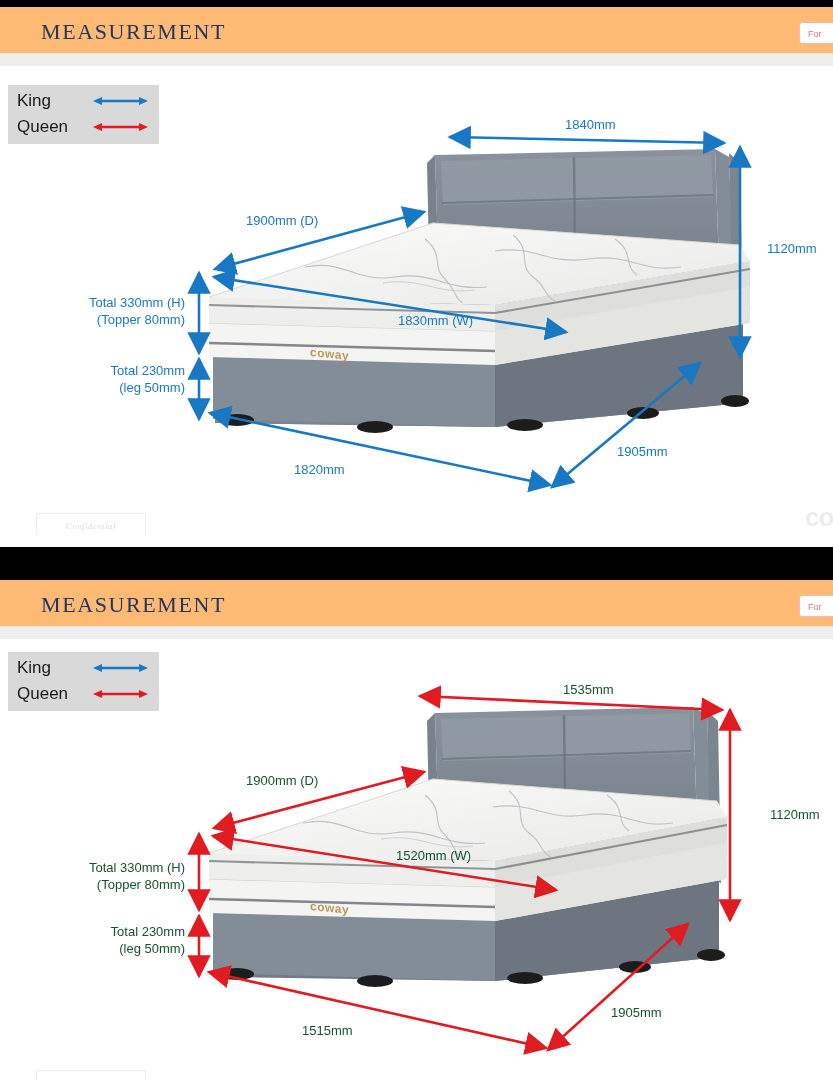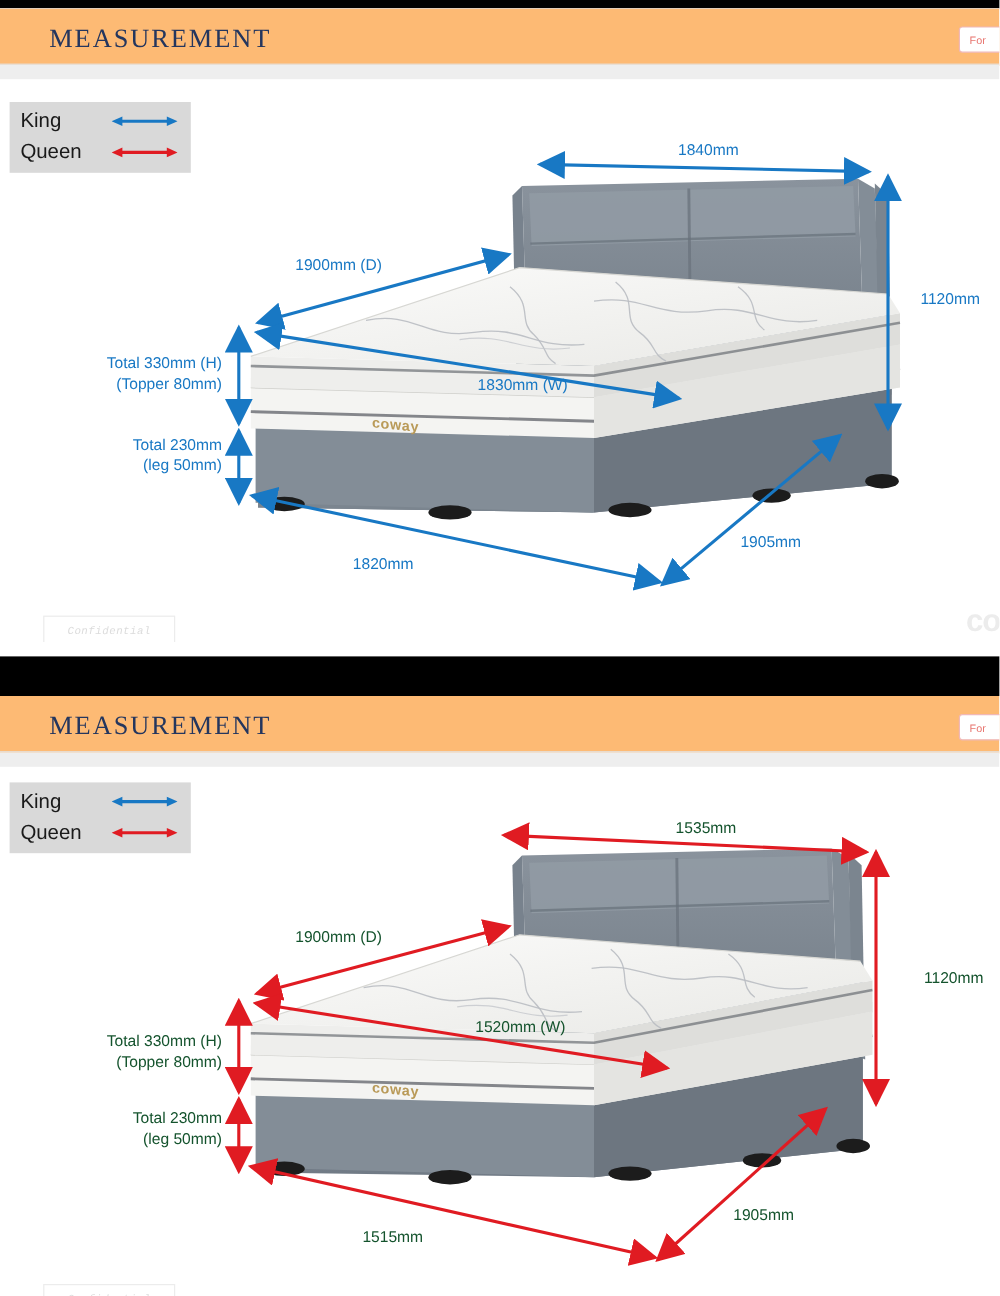--- a/index.html
+++ b/index.html
@@ -39,21 +39,21 @@
   .dim{position:absolute;font-size:13px;white-space:nowrap;line-height:1.25;}
   .dim.king{color:#1878c4;}
   .dim.queen{color:#14532d;}
   .dim.right{text-align:right;}
 
   
   .overlay{position:absolute;left:0;top:0;width:833px;height:100%;pointer-events:none;}
 
   
   .confidential{position:absolute;width:108px;height:24px;border:1px solid #ececec;background:#fff;
-    color:#dcdcdc;font-family:Liberation Mono, monospace;font-style:italic;font-size:9px;
+    color:#dcdcdc;font-family:Liberation Serif, serif;font-style:italic;font-size:9px;
     line-height:24px;text-align:center;letter-spacing:.4px;}
 
   .coway-wm{position:absolute;color:#ececec;font-size:26px;letter-spacing:-1px;font-weight:600;
     white-space:nowrap;}
 
   
   .mid-band{position:absolute;left:0;top:547px;width:833px;height:33px;background:#000;}
 
   
   .coway-logo{position:absolute;color:#b99a58;font-size:12px;letter-spacing:.5px;

